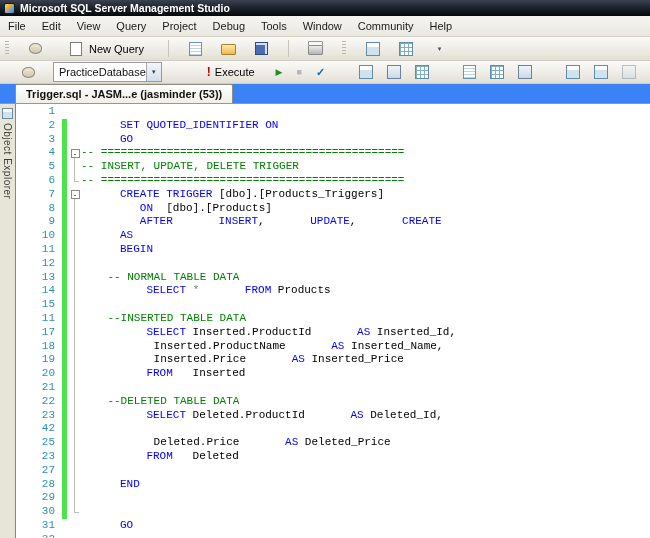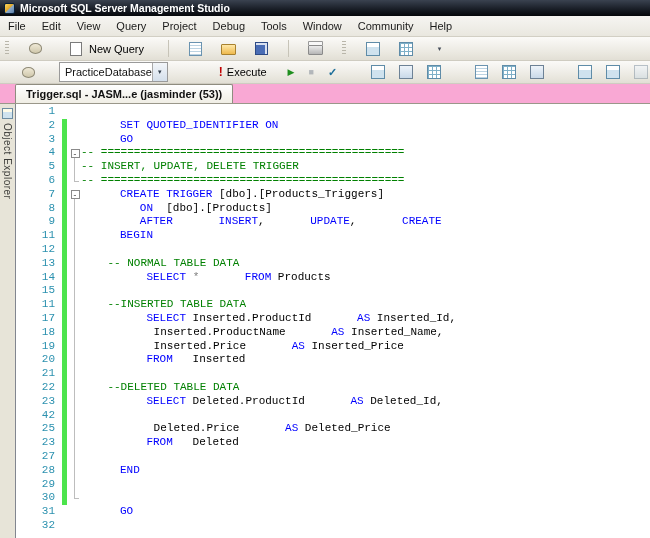--- a/index.html
+++ b/index.html
@@ -51,29 +51,29 @@
   .i-sheet::before { content:""; width:11px; height:12px; border:1px solid #6a93b0;
     background:repeating-linear-gradient(#fff 0 2px,#bcd3e2 2px 3px); }
   .i-blue::before { content:""; width:12px; height:12px; border:1px solid #6d8296;
     background:linear-gradient(#eef4fa,#c9d9e8); }
   .g-green { color:#1f8f1f; font-size:9px; }
   .g-teal  { color:#1d6f9a; font-weight:bold; font-size:11px; }
   .g-dim   { color:#6b7685; font-size:9px; }
   .caret { font-size:7px; color:#49505c; margin-left:1px; }
   .excl { color:#c00000; font-weight:bold; font-size:12px; }
 
-  .combo { display:flex; align-items:center; width:152px; height:20px; margin:0 10px;
+  .combo { display:flex; align-items:center; width:152px; height:20px; margin:0 4px;
     background:#fff; border:1px solid #9a9a9a; font-size:11px; padding-left:5px; color:#111; }
   .combo-arrow { margin-left:auto; width:15px; height:100%; border-left:1px solid #a9a9a9;
     background:linear-gradient(#f3f6fa,#d4dfeb); display:flex; align-items:center; justify-content:center;
     font-size:7px; color:#33404e; }
 
   
   .tabstrip { height:20px; flex:none; display:flex; align-items:flex-end; padding-left:15px;
-    background:#f9a8d4; border-bottom:1px solid #9a978a; }
+    background:#3b82f6; border-bottom:1px solid #9a978a; }
   .tab { display:inline-flex; align-items:center; height:19px; padding:0 10px;
     background:linear-gradient(#ffffff,#f0eee5); border:1px solid #8f8c7f; border-bottom:none;
     border-radius:2px 2px 0 0; font-size:11px; font-weight:bold; color:#111; }
 
   
   .main { flex:1; display:flex; overflow:hidden; }
   .sidestrip { width:15px; flex:none; background:#e7e4d8; display:flex; flex-direction:column; align-items:center; }
   .side-icon { width:11px; height:11px; margin:4px 0 4px; flex:none; border:1px solid #6d8ca2;
     background:linear-gradient(#fffbe8 0 3px,#cfe2ee 3px 100%); }
   .side-label { writing-mode:vertical-rl; font-size:10px; color:#3d3d3a; letter-spacing:.5px; }
@@ -236,20 +236,26 @@
             <span class="fold line"></span>
             <span class="code"><span class="s-t">   </span><span class="s-k">ON</span><span class="s-t">  [dbo].[Products]</span></span>
           </div>
           <div class="line">
             <span class="ln">9</span>
             <span class="bar changed"></span>
             <span class="fold line"></span>
             <span class="code"><span class="s-t">   </span><span class="s-k">AFTER</span><span class="s-t"> </span><span class="s-k">INSERT</span><span class="s-t">, </span><span class="s-k">UPDATE</span><span class="s-t">, </span><span class="s-k">CREATE</span></span>
           </div>
           <div class="line">
+            <span class="ln">10</span>
+            <span class="bar changed"></span>
+            <span class="fold line"></span>
+            <span class="code"><span class="s-k">AS</span></span>
+          </div>
+          <div class="line">
             <span class="ln">11</span>
             <span class="bar changed"></span>
             <span class="fold line"></span>
             <span class="code"><span class="s-k">BEGIN</span></span>
           </div>
           <div class="line">
             <span class="ln">12</span>
             <span class="bar changed"></span>
             <span class="fold line"></span>
             <span class="code"></span>

